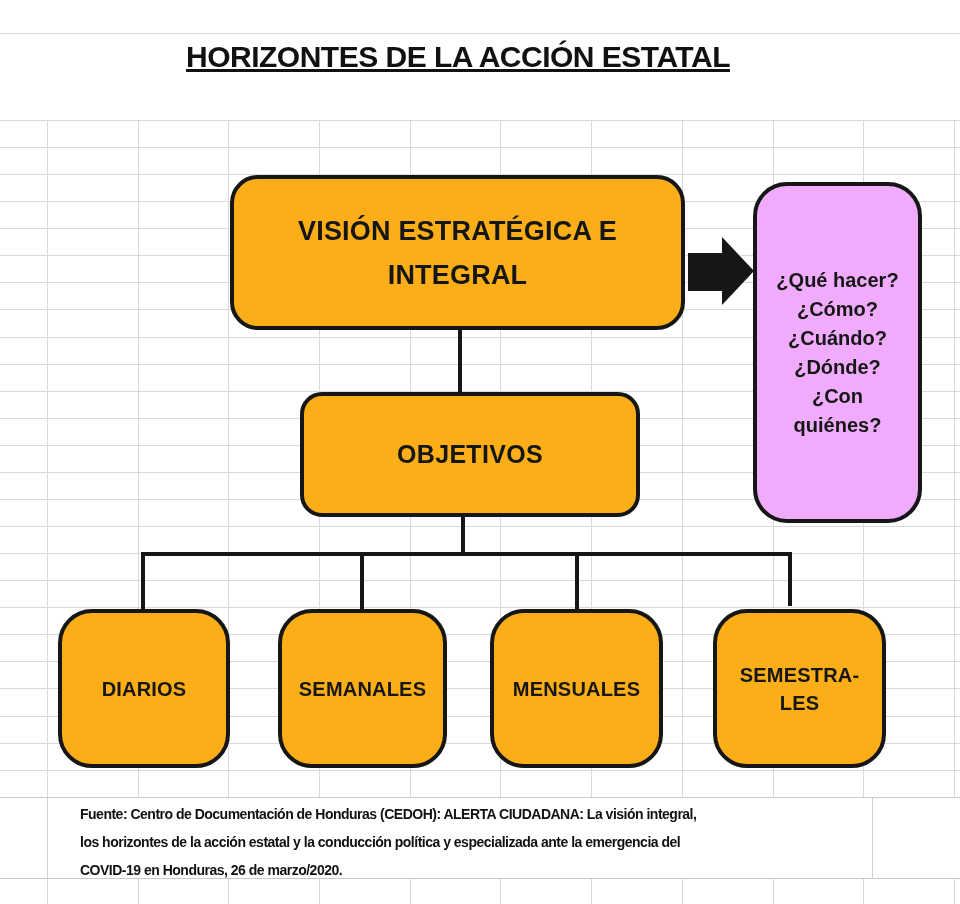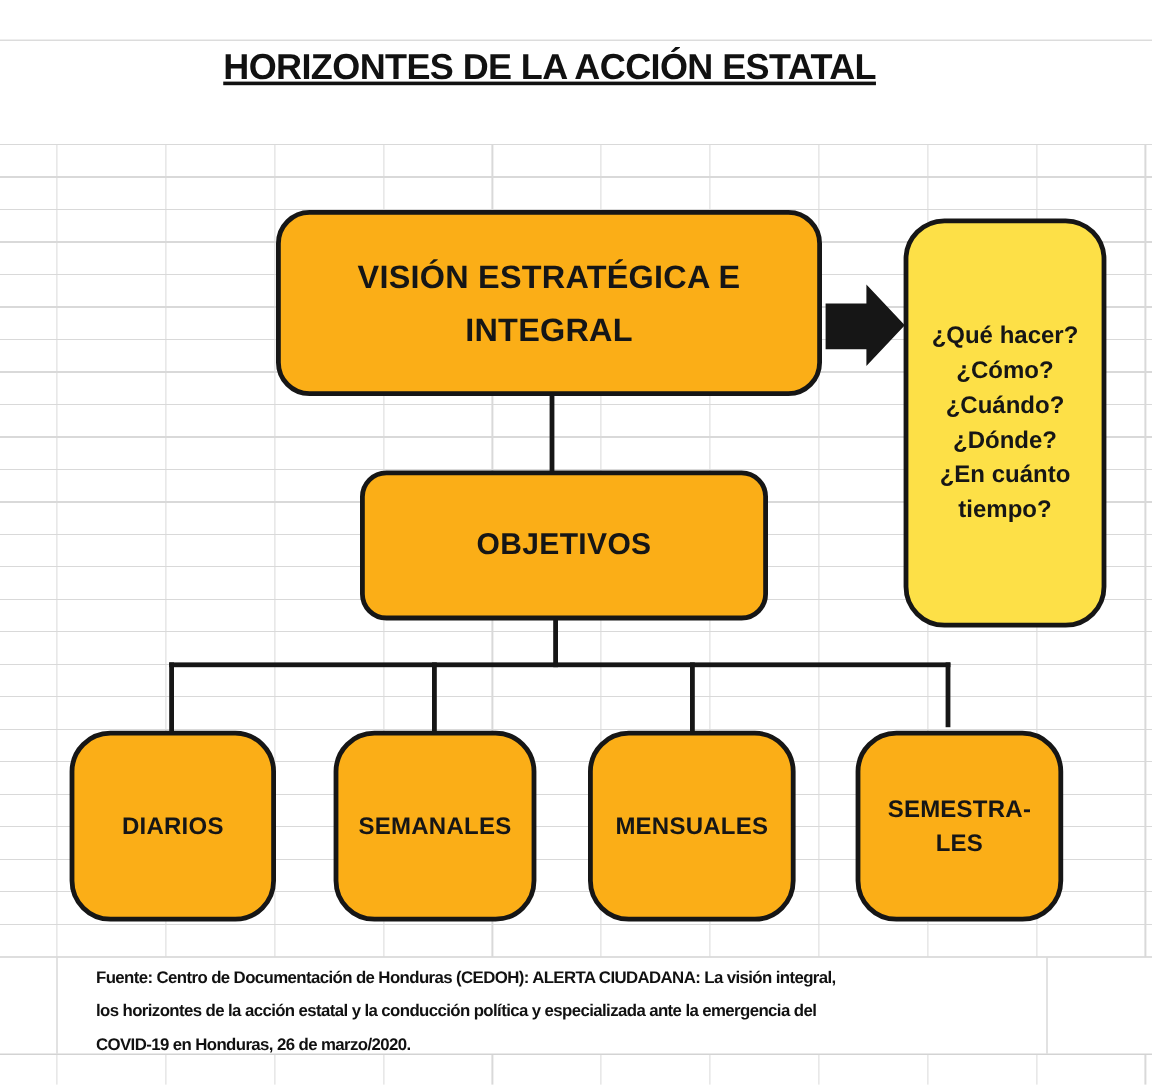--- a/index.html
+++ b/index.html
@@ -32,21 +32,21 @@
     font-size:30px;font-weight:700;color:#111;letter-spacing:-0.5px;white-space:nowrap;text-decoration:underline;
   }
   
   .node{
     position:absolute;z-index:3;box-sizing:border-box;
     display:flex;align-items:center;justify-content:center;text-align:center;
     border:4px solid #161616;color:#161616;font-weight:700;
   }
   .node .label{white-space:pre-line;}
   .orange{background:#fbae17;}
-  .green{background:#fde047;}
+  .green{background:#f0abfc;}
   .vision-box{left:230px;top:175px;width:455px;height:155px;border-radius:28px;
     font-size:27px;line-height:44px;letter-spacing:0.2px;}
   .objetivos-box{left:300px;top:392px;width:340px;height:125px;border-radius:22px;
     font-size:25px;letter-spacing:0.3px;}
   .questions-box{left:753px;top:182px;width:169px;height:341px;border-radius:34px;
     font-size:20px;line-height:29px;flex-direction:column;padding:4px 6px;}
   .questions-box .q{white-space:pre-line;}
   .horizon{top:609px;height:159px;border-radius:34px;font-size:20px;line-height:28px;letter-spacing:0.2px;}
   .hb-0{left:58px;width:172px;}
   .hb-1{left:278px;width:169px;}
@@ -96,22 +96,22 @@
 <div class="node orange vision-box">
   <span class="label">VISIÓN ESTRATÉGICA E
 INTEGRAL</span>
 </div>
 
 <div class="node green questions-box">
   <span class="q">¿Qué hacer?</span>
   <span class="q">¿Cómo?</span>
   <span class="q">¿Cuándo?</span>
   <span class="q">¿Dónde?</span>
-  <span class="q">¿En cuánto
-tiempo?</span>
+  <span class="q">¿Con
+quiénes?</span>
 </div>
 
 <div class="node orange objetivos-box">
   <span class="label">OBJETIVOS</span>
 </div>
 
 <div class="node orange horizon hb-0">
   <span class="label">DIARIOS</span>
 </div>
 <div class="node orange horizon hb-1">

